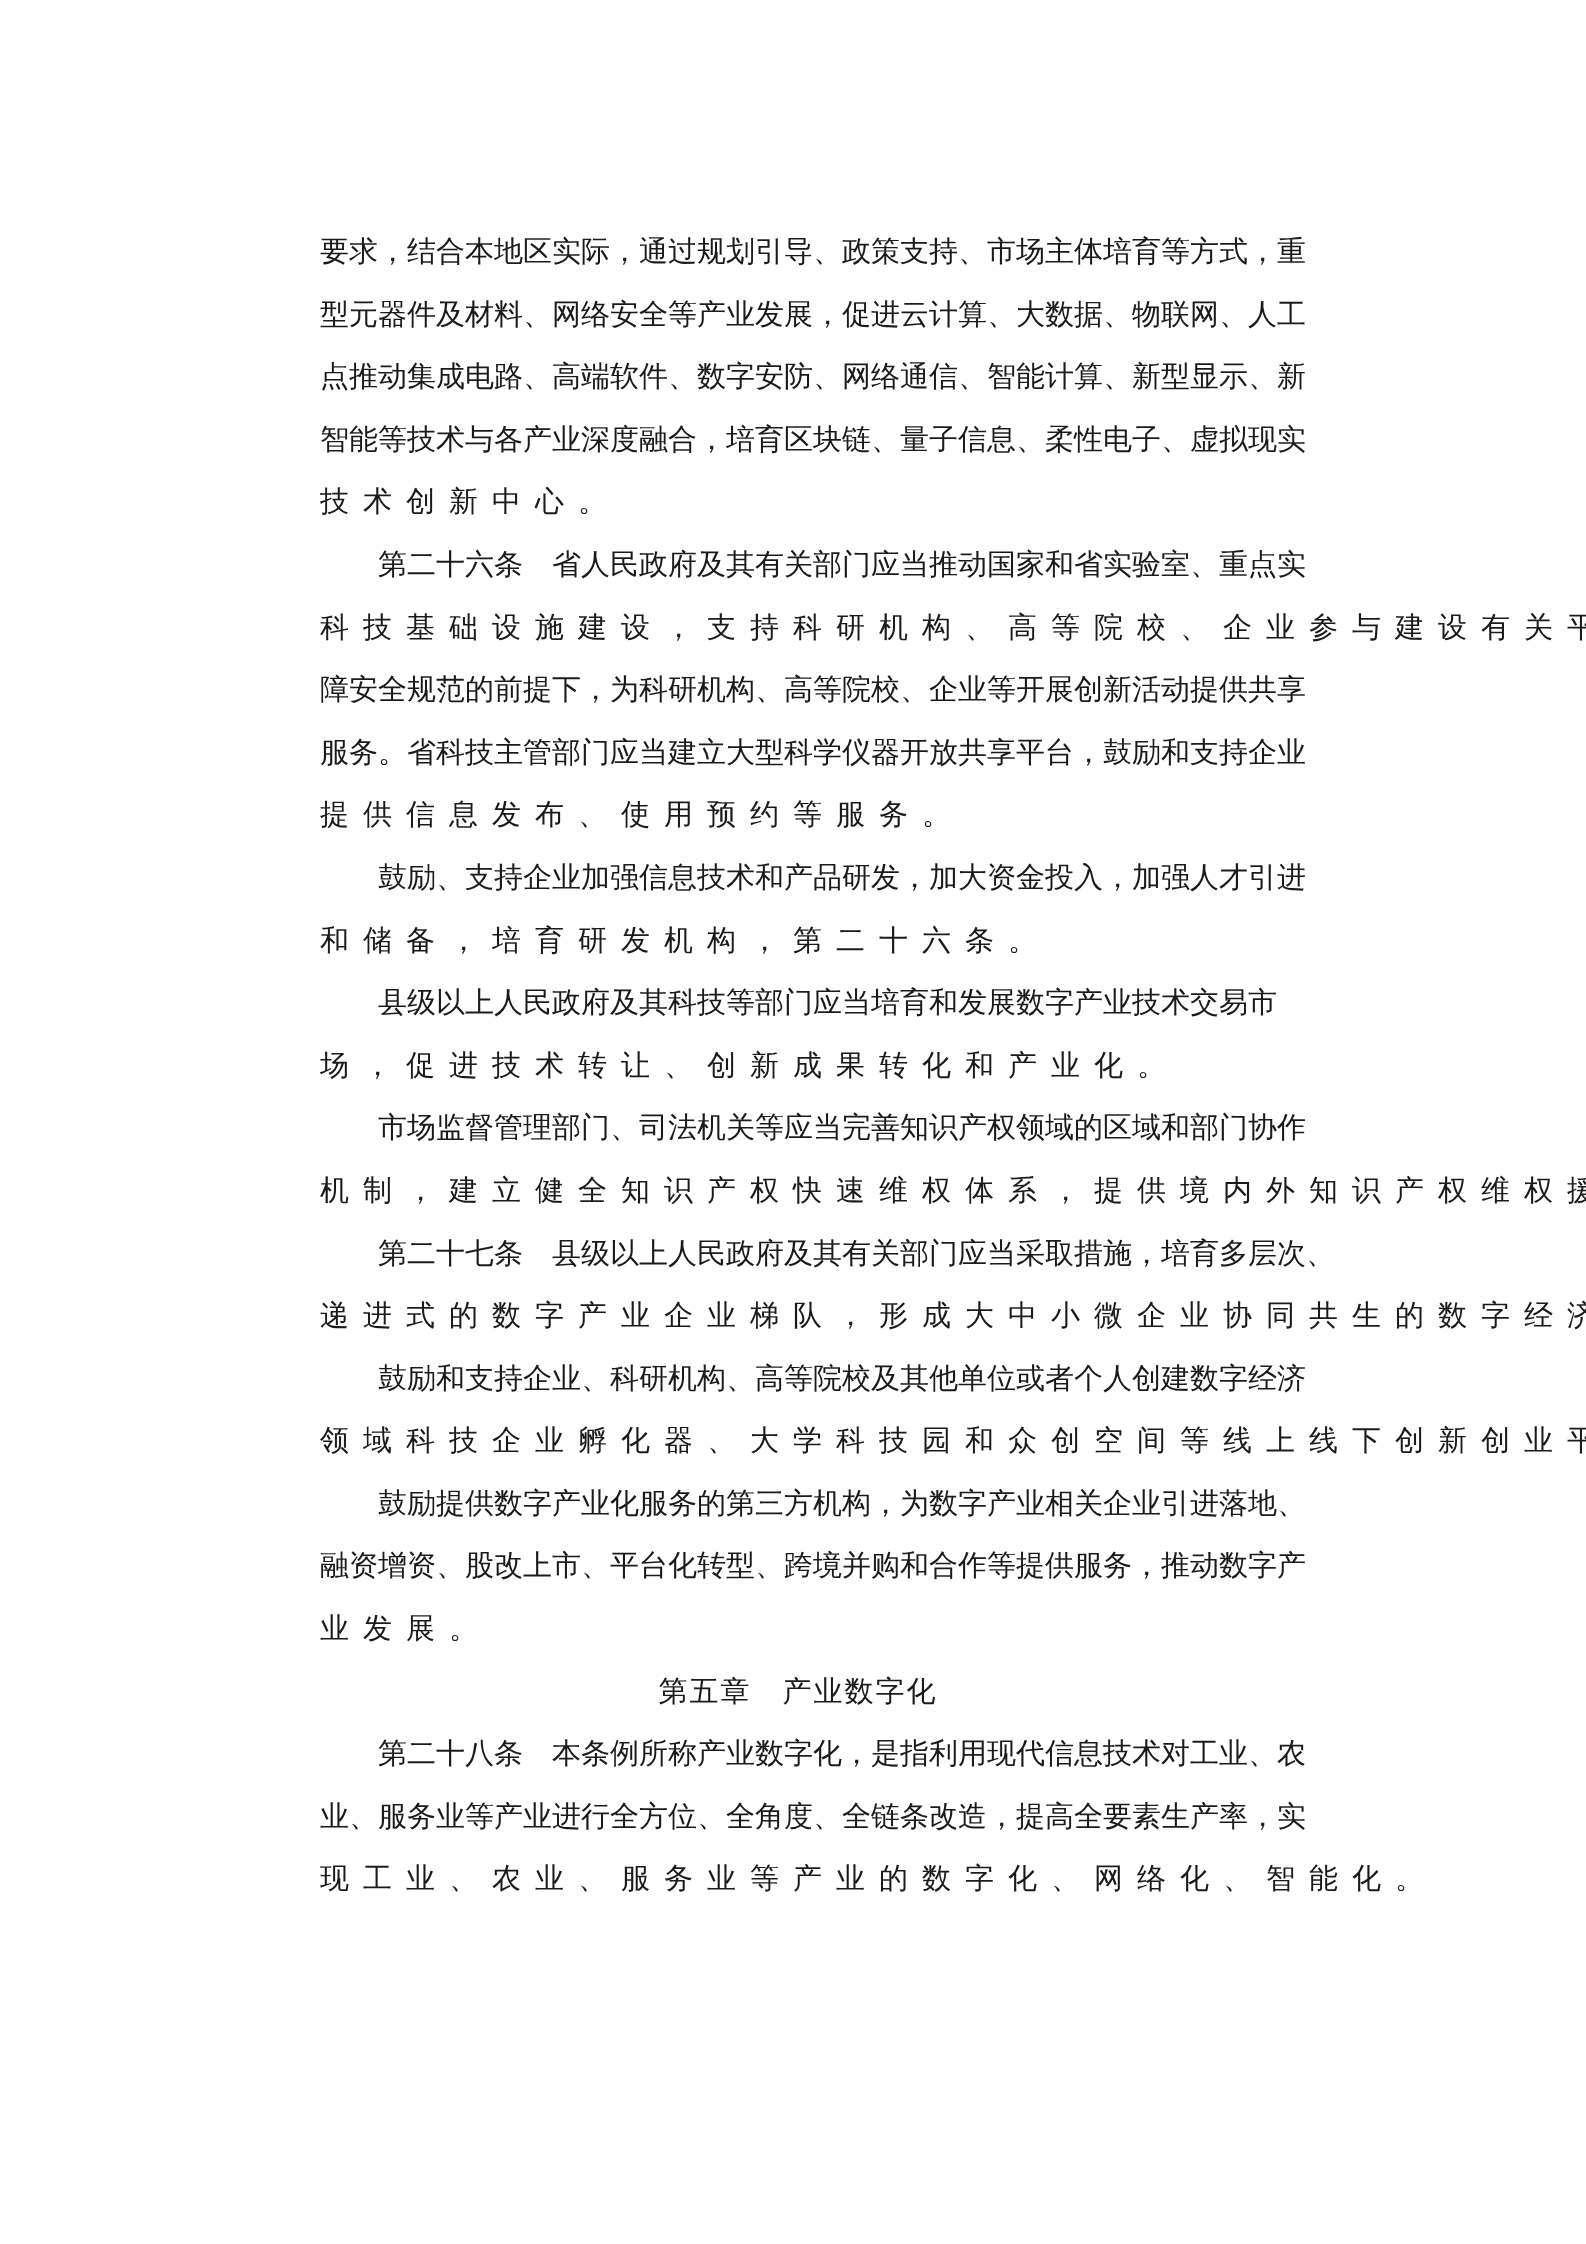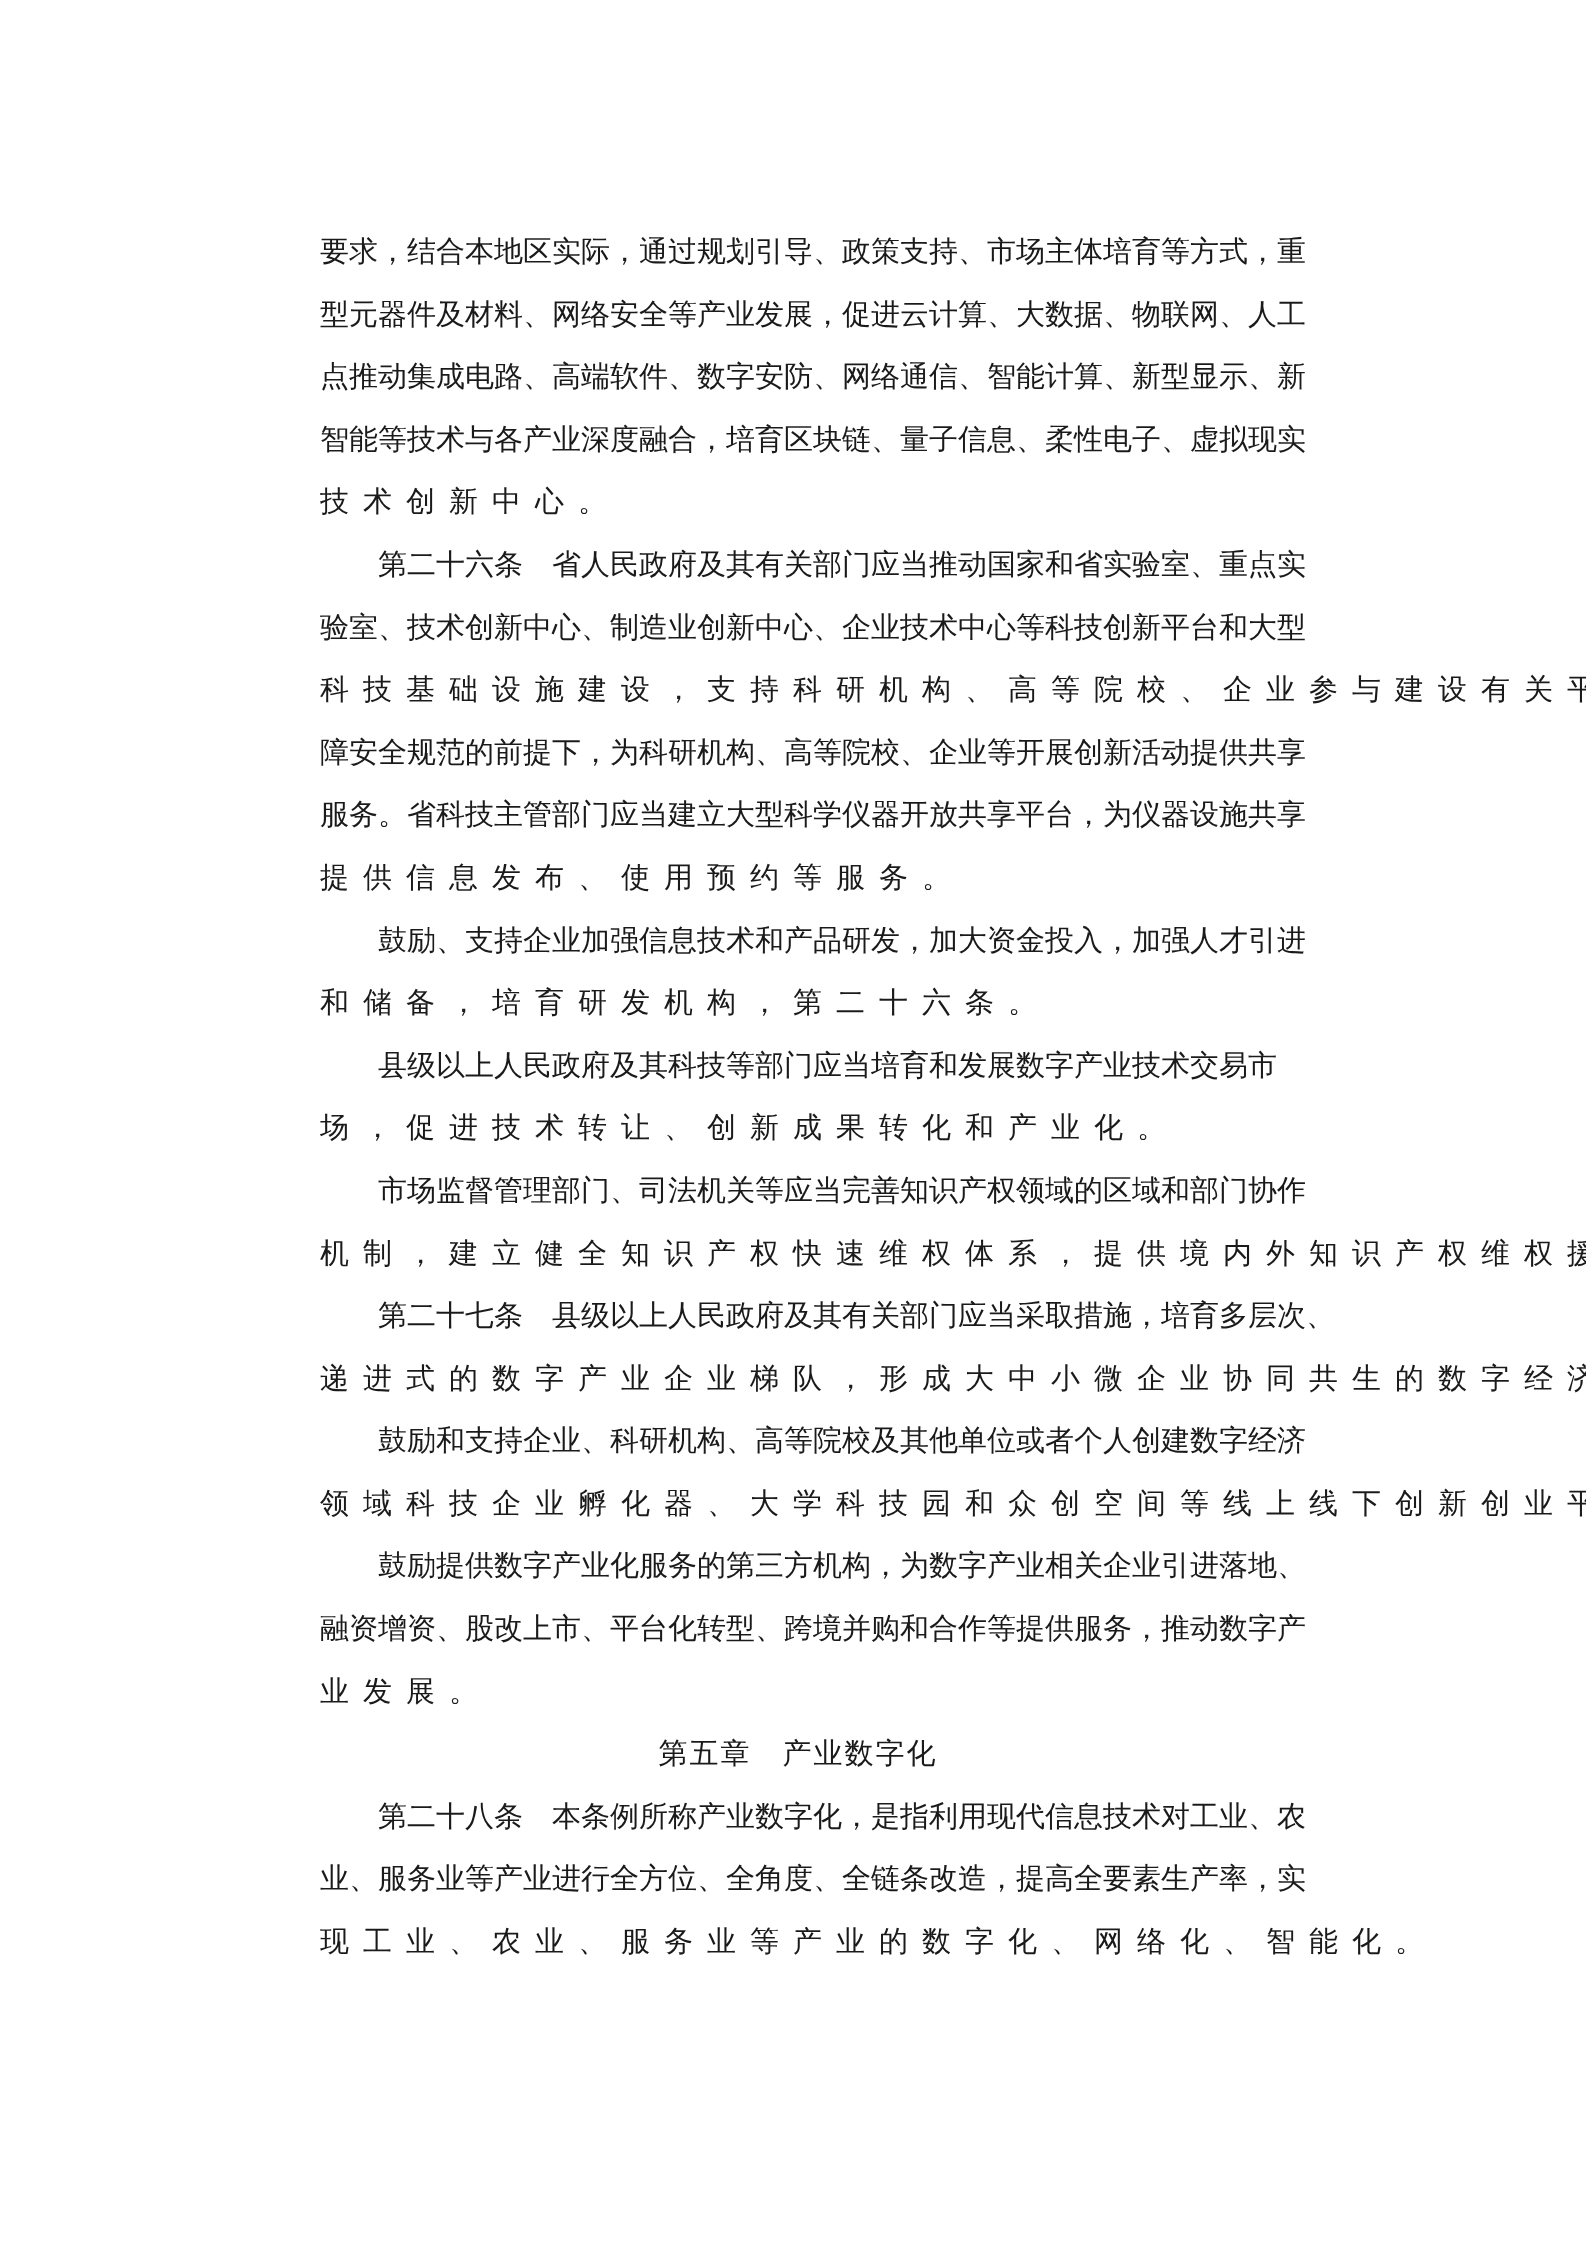--- a/index.html
+++ b/index.html
@@ -27,26 +27,25 @@
 <div class="page" id="page">
     <div>
       <div class="line justify">要求，结合本地区实际，通过规划引导、政策支持、市场主体培育等方式，重</div>
       <div class="line justify">型元器件及材料、网络安全等产业发展，促进云计算、大数据、物联网、人工</div>
       <div class="line justify">点推动集成电路、高端软件、数字安防、网络通信、智能计算、新型显示、新</div>
       <div class="line justify">智能等技术与各产业深度融合，培育区块链、量子信息、柔性电子、虚拟现实</div>
       <div class="line">技术创新中心。</div>
     </div>
     <div>
       <div class="line indent justify">第二十六条　省人民政府及其有关部门应当推动国家和省实验室、重点实</div>
-      <div class="line justify">验室、技术创新中心、制造业创新中心、企业技术中心等科技创新平台和大型</div>
       <div class="line">科技基础设施建设，支持科研机构、高等院校、企业参与建设有关平台和设施。</div>
     </div>
     <div>
       <div class="line justify">障安全规范的前提下，为科研机构、高等院校、企业等开展创新活动提供共享</div>
-      <div class="line justify">服务。省科技主管部门应当建立大型科学仪器开放共享平台，为仪器设施共享</div>
+      <div class="line justify">服务。省科技主管部门应当建立大型科学仪器开放共享平台，鼓励和支持企业</div>
       <div class="line">提供信息发布、使用预约等服务。</div>
     </div>
     <div>
       <div class="line indent justify">鼓励、支持企业加强信息技术和产品研发，加大资金投入，加强人才引进</div>
       <div class="line">和储备，培育研发机构，第二十六条。</div>
     </div>
     <div>
       <div class="line indent justify">县级以上人民政府及其科技等部门应当培育和发展数字产业技术交易市</div>
       <div class="line">场，促进技术转让、创新成果转化和产业化。</div>
     </div>

